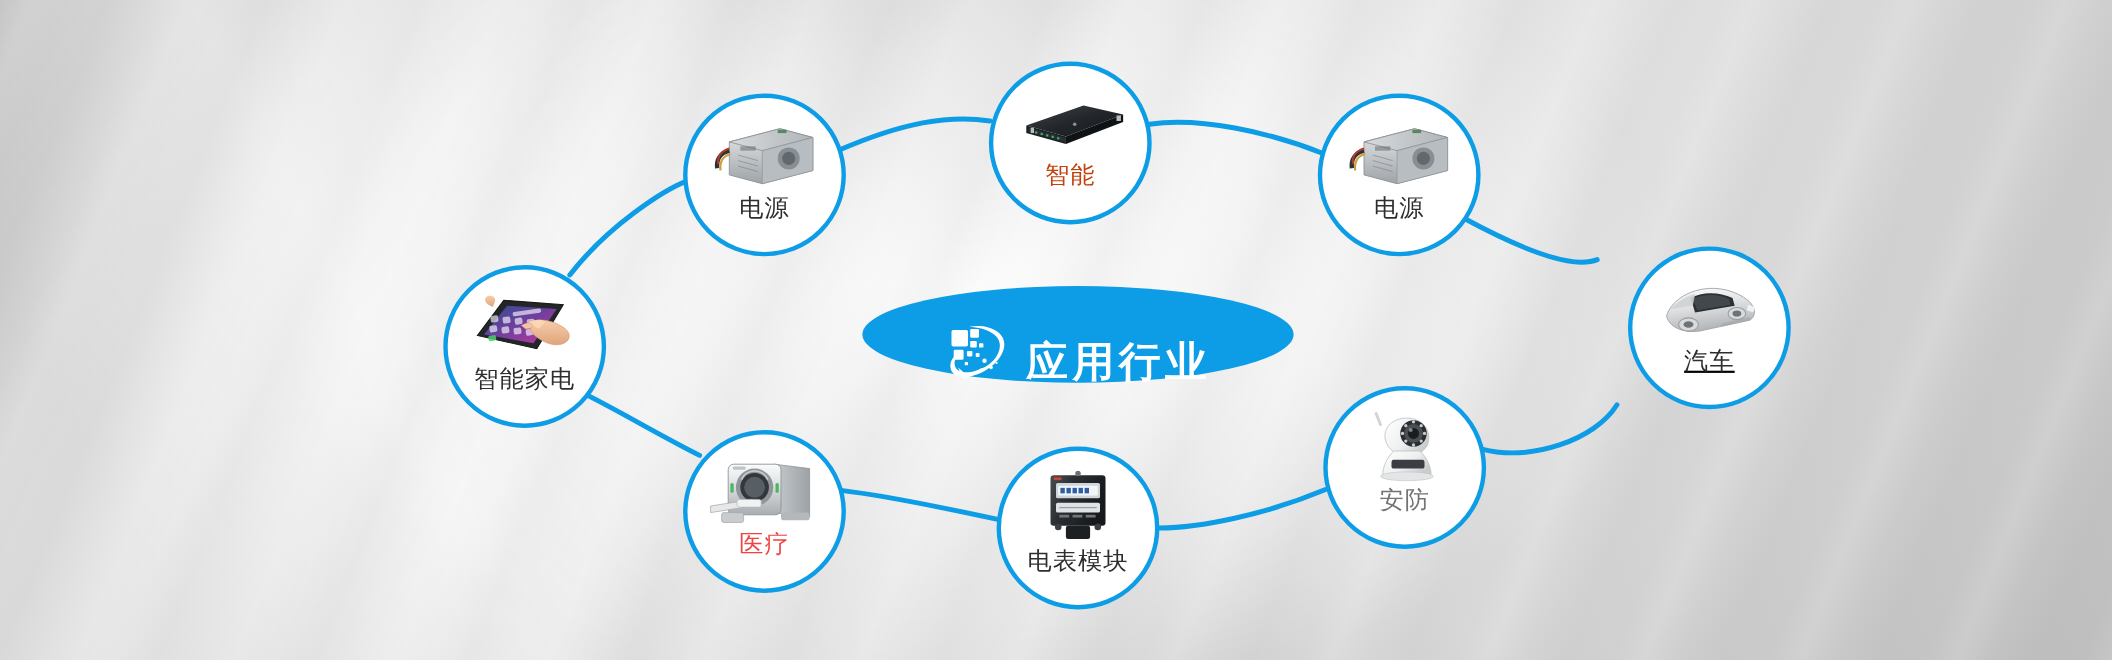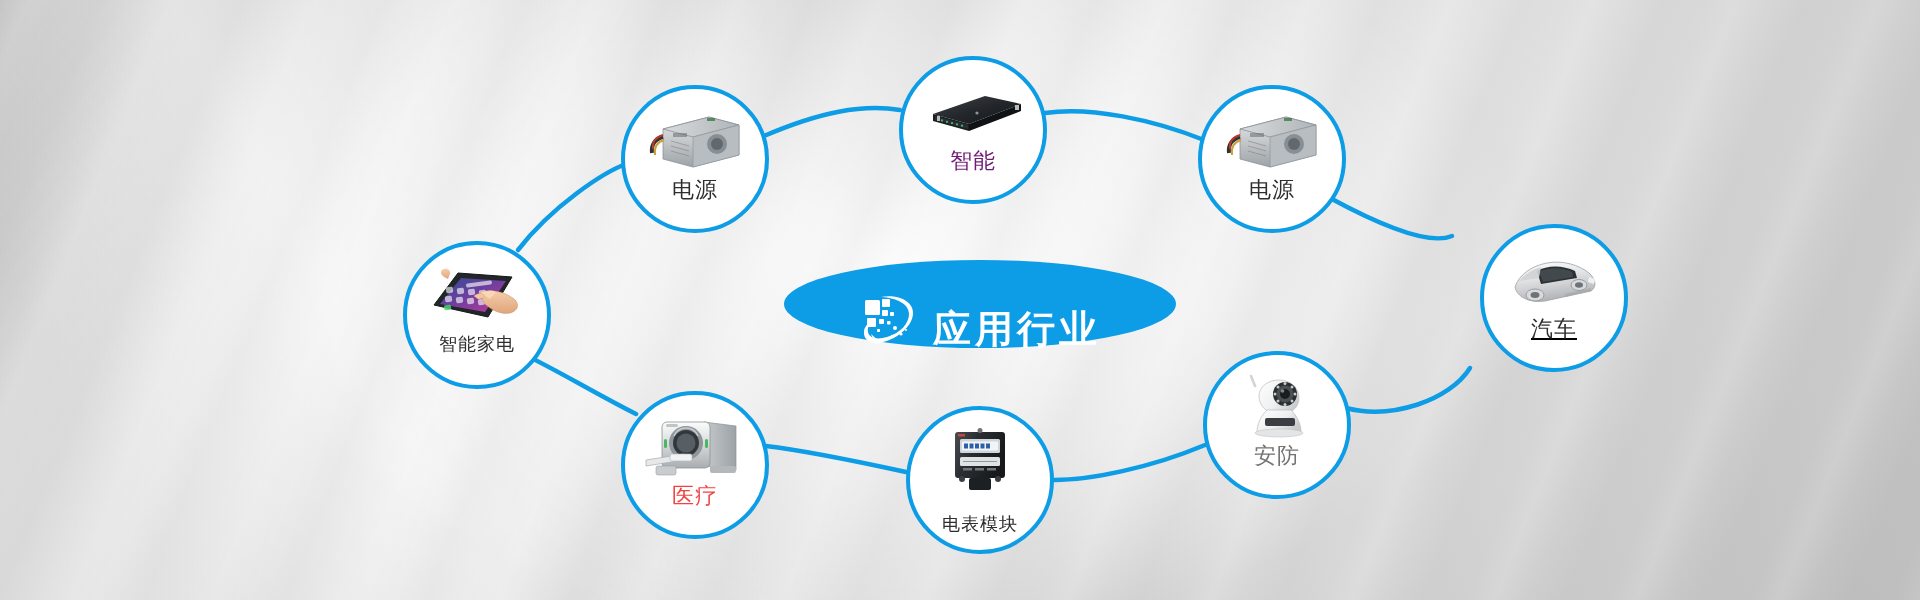--- a/index.html
+++ b/index.html
@@ -48,21 +48,21 @@
   .node .thumb{
     width:100%;height:64px;margin-top:20px;
     display:flex;align-items:center;justify-content:center;
     position:relative;
   }
   .node .nlabel{
     font-size:22px;color:#2e2e2e;letter-spacing:1px;
     line-height:1;margin-top:6px;white-space:nowrap;
     font-family:"DejaVu Sans","Liberation Sans",sans-serif;
   }
-  .node.small .nlabel{font-size:18px;}
+  .node.small .nlabel{font-size:22px;}
 
   
   #center{
     position:absolute;
     display:flex;align-items:flex-end;justify-content:center;gap:14px;
     background:var(--brand,#0d9ce6);
     border-radius:50%;
   }
   #center .ctitle{
     color:#ffffff;font-size:38px;font-weight:bold;letter-spacing:4px;
@@ -146,21 +146,21 @@
             <rect x="25" y="34.8" width="2" height="2"></rect>
           <rect x="30" y="36.1" width="2" height="2"></rect>
             <rect x="35" y="37.4" width="2" height="2"></rect>
           <rect x="40" y="38.7" width="2" height="2"></rect>
         </g>
         <rect x="16" y="30" width="3" height="5" fill="#b9bcbf"></rect>
         <rect x="94" y="19" width="4" height="5" fill="#b9bcbf"></rect>
         <circle cx="56" cy="27" r="1.6" fill="#8f9397"></circle>
       </svg>
     </div>
-    <div class="nlabel" style="color: #701a75;">智能</div>
+    <div class="nlabel" style="color: #c2410c; font-family: Liberation Mono, monospace;">智能</div>
   </div>
 
   <div class="node" style="left: 1198px; top: 85px; width: 148px; height: 148px; border-color: rgb(13, 156, 230);">
     <div class="thumb">
       <svg width="96" height="60" viewBox="0 0 96 60">
         <path d="M16 18 L62 6 L92 14 L92 44 L46 56 L16 48 Z" fill="url(#psuG)" stroke="#8d9297" stroke-width="0.8"></path>
         <path d="M16 18 L62 6 L92 14 L46 26 Z" fill="url(#psuTop)" stroke="#8d9297" stroke-width="0.8"></path>
         <path d="M46 26 L92 14 L92 44 L46 56 Z" fill="#b8bdc1" stroke="#8d9297" stroke-width="0.6"></path>
         <circle cx="70" cy="33" r="10" fill="#6f767c" opacity="0.65"></circle>
         <circle cx="70" cy="33" r="6" fill="#53595e" opacity="0.7"></circle>
@@ -231,21 +231,21 @@
             <circle cx="41" cy="13" r="1.5"></circle>
         </g>
         <path d="M30 36 C24 42 20 50 20 58 L64 58 C64 50 60 42 54 36 Z" fill="url(#camG)" stroke="#b9bcbe" stroke-width="0.7"></path>
         <rect x="28" y="44" width="30" height="8" rx="2" fill="#3a3e42"></rect>
         <ellipse cx="42" cy="59" rx="24" ry="4" fill="#e3e5e6" stroke="#c2c5c7" stroke-width="0.6"></ellipse>
       </svg>
     </div>
     <div class="nlabel" style="color: #737373;">安防</div>
   </div>
 
-  <div class="node small" style="left: 906px; top: 406px; width: 148px; height: 148px; border-color: rgb(13, 156, 230); gap: 15px;">
+  <div class="node small" style="left: 906px; top: 406px; width: 148px; height: 148px; border-color: rgb(13, 156, 230);">
     <div class="thumb">
       <svg width="62" height="68" viewBox="0 0 62 68">
         <defs>
           <linearGradient id="mtrG" x1="0" y1="0" x2="1" y2="0.4">
             <stop offset="0" stop-color="#4a4e52"></stop>
               <stop offset="0.4" stop-color="#2b2f33"></stop>
               <stop offset="1" stop-color="#17191c"></stop>
           </linearGradient>
         </defs>
         <rect x="6" y="4" width="50" height="46" rx="3" fill="url(#mtrG)"></rect>

